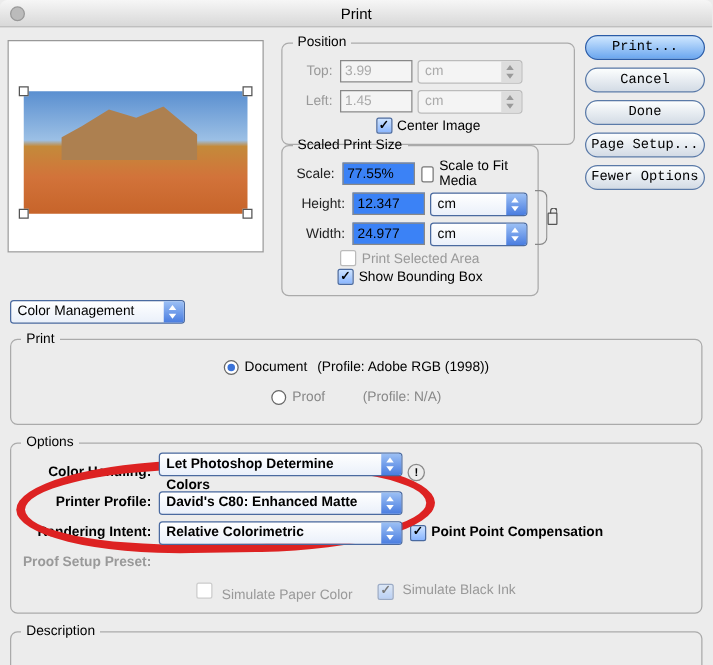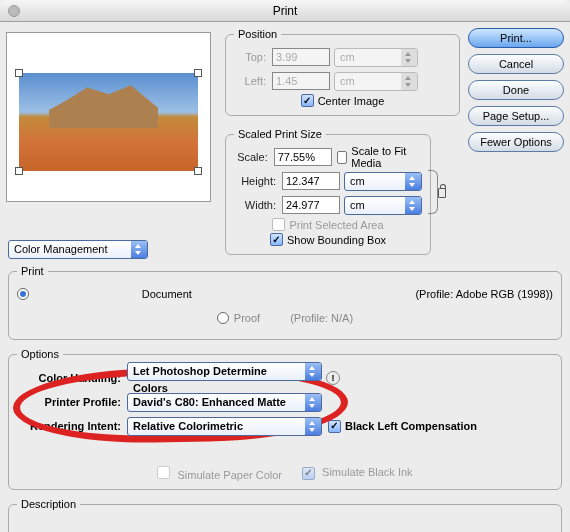--- a/index.html
+++ b/index.html
@@ -8,41 +8,41 @@
   .close-dot { position: absolute; left: 8px; top: 5px; width: 12px; height: 12px; border-radius: 6px; background: #bbb; border: 1px solid #999; }
   .preview { position: absolute; left: 6px; top: 32px; width: 205px; height: 170px; border: 1px solid #999; background: #fff; }
   .thumb { position: absolute; left: 12px; top: 40px; right: 12px; height: 98px; background: linear-gradient(to bottom, #5a8fd0 0%, #9cc0e5 40%, #c48a3a 45%, #d2733a 70%, #c7642a 100%); }
   .rock { position: absolute; top: 10px; left: 30px; right: 40px; height: 45px; background: #ad8050; clip-path: polygon(0 60%, 15% 40%, 35% 10%, 55% 25%, 75% 5%, 90% 35%, 100% 55%, 100% 100%, 0 100%); }
   .handle { position: absolute; width: 8px; height: 8px; border: 1px solid #555; background: #fff; }
   .h-tl { left: 8px; top: 36px; } .h-tr { right: 8px; top: 36px; }
   .h-bl { left: 8px; top: 134px; } .h-br { right: 8px; top: 134px; }
   fieldset { border: 1px solid #aaa; border-radius: 6px; padding: 6px 8px 8px 8px; margin-bottom: 8px; position: relative; }
   fieldset > legend { padding: 0 4px; font-size: 11px; }
   .position-group { position: absolute; left: 225px; top: 28px; width: 235px; }
-  .scaled-group { position: absolute; left: 225px; top: 128px; width: 200px; }
+  .scaled-group { position: absolute; left: 225px; top: 110px; width: 200px; }
   .row { display: flex; align-items: center; height: 22px; margin-bottom: 2px; }
   .lbl { text-align: right; padding-right: 6px; color: #222; }
   .lbl.off { color: #999; }
   .position-group .lbl { width: 38px; }
   .scaled-group .lbl { width: 48px; }
-  input.txt { width: 58px; height: 18px; border: 1px solid #888; padding: 0 3px; font-size: 11px; background: #ffffff; }
+  input.txt { width: 58px; height: 18px; border: 1px solid #888; padding: 0 3px; font-size: 11px; background: #3b82f6; }
   input.txt.off { color: #aaa; background: #f4f4f4; }
   .sel { height: 19px; border: 1px solid #4a6aa0; border-radius: 3px; background: linear-gradient(#fff,#eaf0fa); position: relative; padding: 0 18px 0 5px; line-height: 17px; font-size: 11px; display: inline-block; }
   .sel .arrows { position: absolute; right: 0; top: 0; width: 16px; height: 17px; background: linear-gradient(#9cc0f5,#4a7de0); border-radius: 0 2px 2px 0; }
   .sel .arrows::before { content:""; position:absolute; left:4px; top:3px; border-left:3px solid transparent; border-right:3px solid transparent; border-bottom:4px solid #fff; }
   .sel .arrows::after { content:""; position:absolute; left:4px; bottom:3px; border-left:3px solid transparent; border-right:3px solid transparent; border-top:4px solid #fff; }
   .sel.off { border-color:#bbb; background:#f4f4f4; color:#aaa; }
   .sel.off .arrows { background:#ddd; }
   .sel.off .arrows::before, .sel.off .arrows::after { border-bottom-color:#999; border-top-color:#999; }
   .chk-row { display:flex; align-items:center; justify-content:center; margin-top:2px; }
   .chk { width:13px; height:13px; border:1px solid #777; border-radius:2px; background:#fff; margin-right:4px; display:inline-flex; align-items:center; justify-content:center; font-size:10px; }
   .chk.on { background: linear-gradient(#cde3ff,#8ab6ff); border-color:#4a6aa0; }
   .chk.on::after { content:"✓"; color:#000; font-weight:bold; line-height:10px; }
   .sidebtns { position:absolute; right:6px; top:28px; width:96px; }
-  .aqua { display:block; width:96px; height:20px; margin-bottom:6px; border:1px solid #5a7aa8; border-radius:10px; background:linear-gradient(#fcfefe,#d3dbe5); text-align:center; line-height:18px; font-size:11px; }
+  .aqua { display:block; width:96px; height:20px; margin-bottom:6px; border:1px solid #5a7aa8; border-radius:10px; background:linear-gradient(#fcfefe,#d3dbe5); text-align:center; line-height:18px; font-size:11px;font-family:Liberation Mono, monospace; }
   .aqua.primary { background:linear-gradient(#cfe7ff,#6aa6ef); border-color:#2a5ca8; }
   .lower { position:absolute; left:8px; top:240px; right:8px; }
   .cm-sel { display:inline-block; margin-bottom:6px; }
   .print-group { }
   .options-group { position:relative; }
   .desc-group { height:48px; }
   .radio { width:12px; height:12px; border:1px solid #666; border-radius:6px; background:#fff; margin-right:5px; display:inline-block; position:relative; }
   .radio.on::after { content:""; position:absolute; left:2px; top:2px; width:6px; height:6px; border-radius:3px; background:#3a72d8; }
   .opt-row { display:flex; align-items:center; height:24px;font-weight:bold; }
   .opt-row .olbl { width:110px; text-align:right; padding-right:6px; }
@@ -135,21 +135,21 @@
   <span class="aqua">Fewer Options</span>
 </div>
 
 <div class="lower">
   <div class="cm-sel">
     <span class="sel" style="width:140px"><span>Color Management</span><span class="arrows"></span></span>
   </div>
 
   <fieldset class="print-group">
     <legend>Print</legend>
-    <div class="row" style="justify-content:space-between">
+    <div class="row" style="justify-content:center">
       <span class="radio on"></span>
       <span>Document</span>
       <span style="width:8px"></span>
       <span>(Profile: Adobe RGB (1998))</span>
     </div>
     <div class="row" style="justify-content:center;color:#888">
       <span class="radio"></span>
       <span>Proof</span>
       <span style="width:30px"></span>
       <span>(Profile: N/A)</span>
@@ -166,23 +166,24 @@
     </div>
     <div class="opt-row">
       <span class="olbl">Printer Profile:</span>
       <span class="wsel"><span class="sel"><span>David's C80: Enhanced Matte</span><span class="arrows"></span></span></span>
     </div>
     <div class="opt-row">
       <span class="olbl">Rendering Intent:</span>
       <span class="wsel"><span class="sel"><span>Relative Colorimetric</span><span class="arrows"></span></span></span>
       <span style="width:6px"></span>
       <span class="chk on"></span>
-      <span>Black Left Compensation</span>
+      <span>Point Point Compensation</span>
     </div>
     <div class="opt-row">
+      <span class="olbl off">Proof Setup Preset:</span>
     </div>
     <div class="sim-row">
       <span><span class="chk" style="border-color:#ccc"></span> <span>Simulate Paper Color</span></span>
       <span><span class="chk on" style="opacity:.5"></span> <span>Simulate Black Ink</span></span>
     </div>
   </fieldset>
 
   <fieldset class="desc-group">
     <legend>Description</legend>
   </fieldset>

